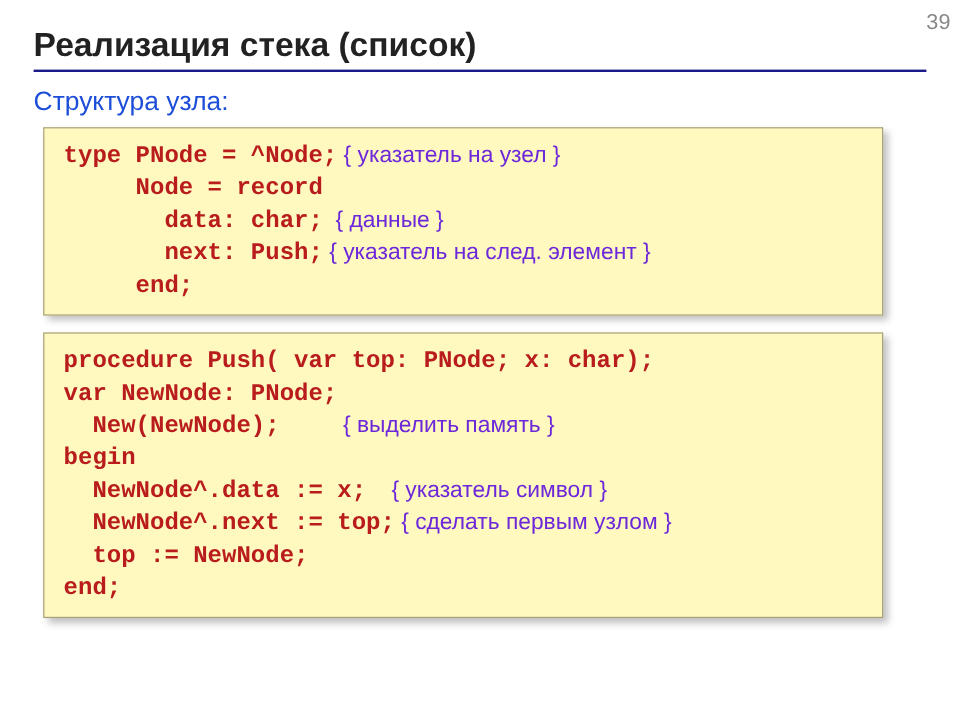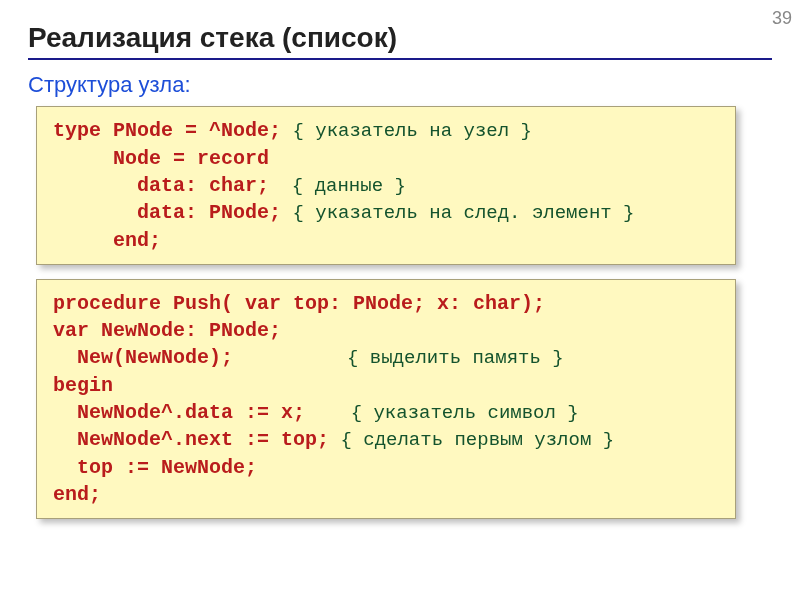--- a/index.html
+++ b/index.html
@@ -51,39 +51,39 @@
     width: 700px;
     box-sizing: border-box;
   }
   .codeline {
     font-family: "Courier New", Courier, monospace;
     font-size: 20px;
     line-height: 1.35;
     white-space: pre;
   }
   .kw  { color: #b91c1c; font-weight: bold; }
-  .cmt { color: #14532d; font-style: normal; font-weight: normal; font-family: Liberation Mono, monospace; font-size: 19px; }
+  .cmt { color: #6d28d9; font-style: normal; font-weight: normal; font-family: Liberation Sans, sans-serif; font-size: 19px; }
 </style>
 </head>
 <body>
 
 <div class="slide">
 
   <div class="pagenum">39</div>
 
   <div class="title">Реализация стека (список)</div>
   <hr class="hr">
 
   <div class="subhead">Структура узла:</div>
 
   <div class="codebox">
     <div class="codeline"><span class="kw">type PNode = ^Node;</span><span class="cmt"> { указатель на узел }</span></div>
     <div class="codeline"><span class="kw">     Node = record</span></div>
     <div class="codeline"><span class="kw">       data: char;</span><span class="cmt">  { данные }</span></div>
-    <div class="codeline"><span class="kw">       data: PNode;</span><span class="cmt"> { указатель на след. элемент }</span></div>
+    <div class="codeline"><span class="kw">       next: Push;</span><span class="cmt"> { указатель на след. элемент }</span></div>
     <div class="codeline"><span class="kw">     end;</span></div>
   </div>
 
 
   <div class="codebox">
     <div class="codeline"><span class="kw">procedure Push( var top: PNode; x: char);</span></div>
     <div class="codeline"><span class="kw">var NewNode: PNode;</span></div>
     <div class="codeline"><span class="kw">  New(NewNode);</span><span class="cmt">          { выделить память }</span></div>
     <div class="codeline"><span class="kw">begin</span></div>
     <div class="codeline"><span class="kw">  NewNode^.data := x;</span><span class="cmt">    { указатель символ }</span></div>

